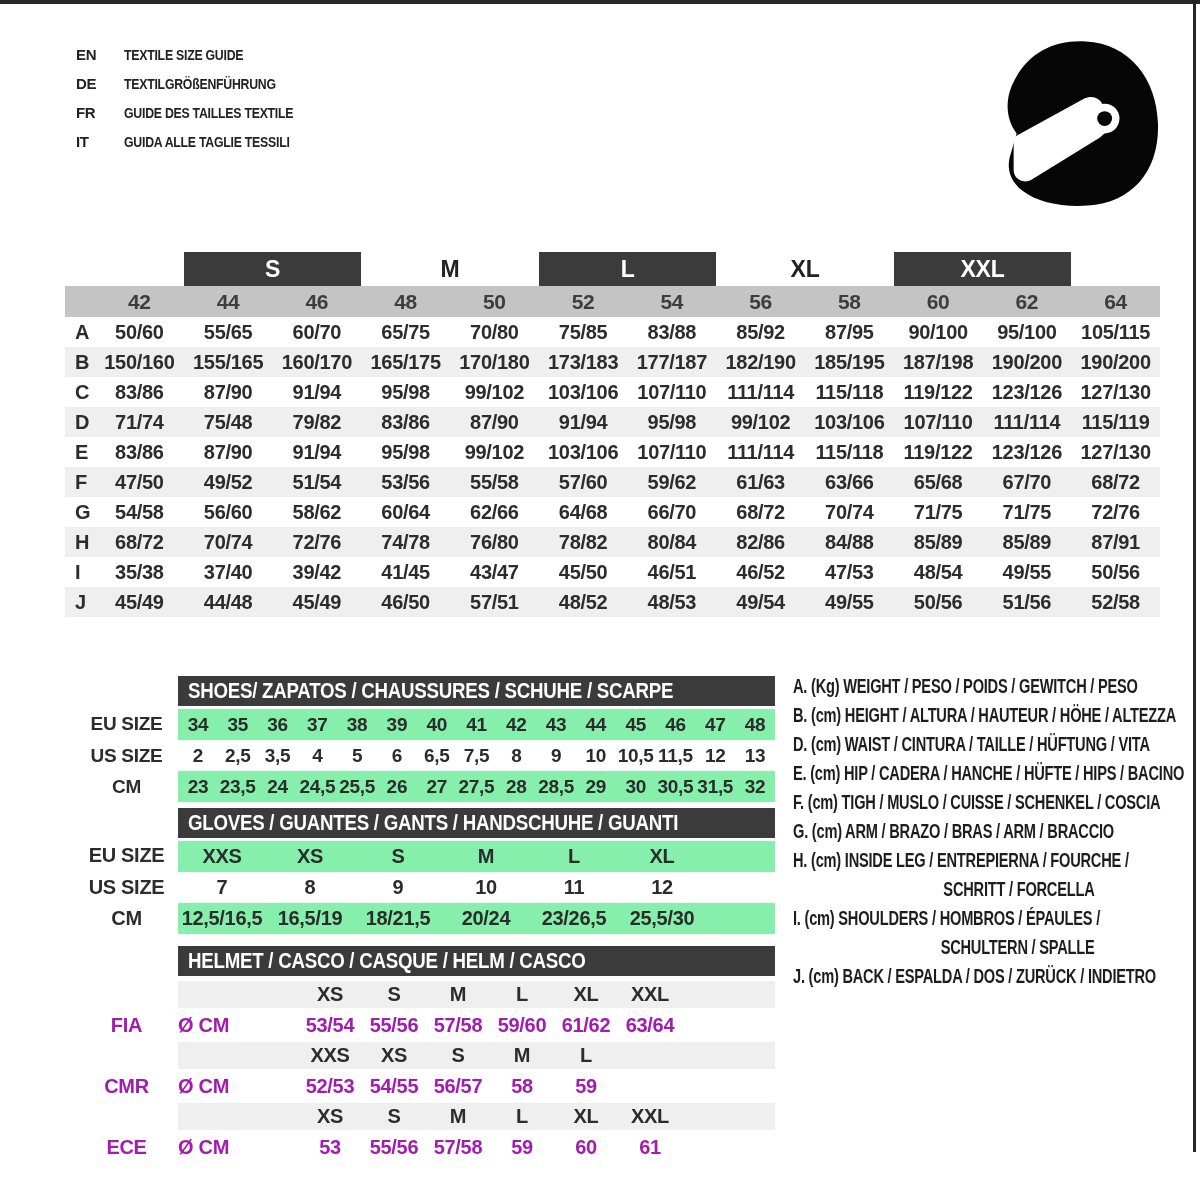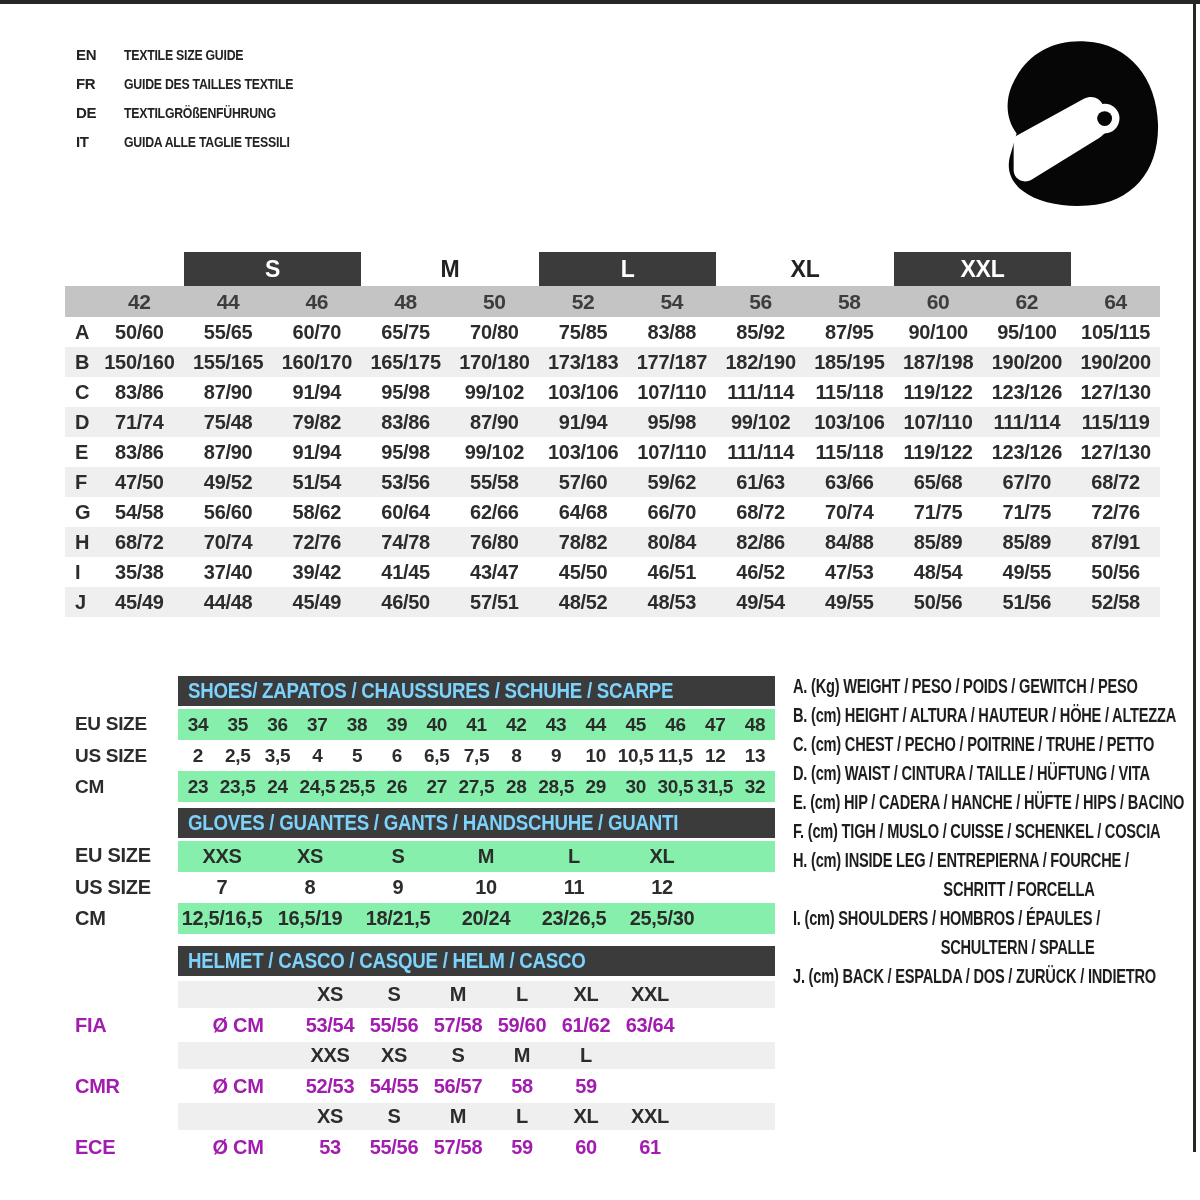--- a/index.html
+++ b/index.html
@@ -34,66 +34,66 @@
   .main-table .bar{height:34px;display:flex;align-items:center;justify-content:center;font-size:23px;color:#222;}
   .main-table .bar.dark{background:#3b3b3b;color:#ffffff;}
   .numband-row td{background:#c4c4c4;height:31px;font-size:21px;color:#3d3d3d;}
   .m-row td{height:30px;font-size:20px;color:#2c2c2c;}
   .main-table tbody tr:nth-of-type(even) td{background:#efefef;}
   .letter-cell{text-align:left !important;padding-left:10px !important;}
 
   
   .sec-table{position:absolute;left:65px;width:710px;}
   .c-side{width:113px;}
-  .titlebar{background:#3b3b3b;color:#7dd3fc;height:30px;text-align:left !important;
+  .titlebar{background:#3b3b3b;color:#ffffff;height:30px;text-align:left !important;
             padding-left:10px !important;border-bottom:3px solid #ffffff;white-space:nowrap;}
   .titlebar .tbx{display:inline-block;font-size:22px;transform:scaleX(0.85);transform-origin:0 50%;white-space:nowrap;}
-  .side-label-cell,.side-spacer{text-align:left;padding-left:10px !important;font-size:20px;white-space:nowrap;background:#ffffff !important;}
+  .side-label-cell,.side-spacer{text-align:center;padding-left:10px !important;font-size:20px;white-space:nowrap;background:#ffffff !important;}
   .r td{height:31px;font-size:19px;color:#2c2c2c;}
   .band td:not(.side-label-cell){background:#86efac;}
 
   .shoes-table{top:676px;}
   .gloves-table{top:808px;}
   .gloves-table .r td{font-size:20px;}
 
   .helmet-table{top:946px;}
   .helmet-table .titlebar{border-bottom:5px solid #ffffff;}
   .helmet-table .c-unit{width:120px;}
   .helmet-table .c-h{width:64px;}
   .h-band td{height:27px;font-size:20px;color:#2c2c2c;border-bottom:2px solid #ffffff;}
   .h-band td:not(.side-label-cell){background:#efefef;}
   .h-vals td{height:30px;font-size:20px;color:#a21caf;border-bottom:2px solid #ffffff;}
-  .unit-cell{text-align:center;}
+  .unit-cell{text-align:left;}
 
   
   .legend{position:absolute;left:793px;top:672px;width:402px;text-align:right;}
   .legend-line{white-space:nowrap;font-size:19.5px;line-height:29px;transform:scaleX(0.75);transform-origin:0 50%;color:#1d1d1d;}
 </style>
 </head>
 <body>
 
 <div class="frame-top"></div>
 <div class="frame-right"></div>
 
 <div class="lang-block">
 
     <div class="lang-row">
       <span class="lang-code">EN</span>
       <span class="lang-title">TEXTILE SIZE GUIDE</span>
     </div>
 
 
     <div class="lang-row">
+      <span class="lang-code">DE</span>
+      <span class="lang-title">TEXTILGRÖßENFÜHRUNG</span>
+    </div>
+
+    <div class="lang-row">
       <span class="lang-code">FR</span>
       <span class="lang-title">GUIDE DES TAILLES TEXTILE</span>
-    </div>
-
-    <div class="lang-row">
-      <span class="lang-code">DE</span>
-      <span class="lang-title">TEXTILGRÖßENFÜHRUNG</span>
     </div>
 
     <div class="lang-row">
       <span class="lang-code">IT</span>
       <span class="lang-title">GUIDA ALLE TAGLIE TESSILI</span>
     </div>
   </div>
 
 <div class="helmet-icon">
   <svg viewBox="0 0 180 175" width="178" height="176" aria-hidden="true">
@@ -600,40 +600,40 @@
     <div class="legend-item">
 
     <div class="legend-line">A. (Kg) WEIGHT / PESO / POIDS / GEWITCH / PESO</div>
     </div>
 
     <div class="legend-item">
 
     <div class="legend-line">B. (cm) HEIGHT / ALTURA / HAUTEUR / HÖHE / ALTEZZA</div>
     </div>
 
-    <div class="legend-item">
-
-    <div class="legend-line">C. (cm) CHEST / PECHO / POITRINE / TRUHE / PETTO</div>
-    </div>
 
     <div class="legend-item">
 
     <div class="legend-line">D. (cm) WAIST / CINTURA / TAILLE / HÜFTUNG / VITA</div>
     </div>
 
     <div class="legend-item">
 
     <div class="legend-line">E. (cm) HIP / CADERA / HANCHE / HÜFTE / HIPS /  BACINO</div>
     </div>
 
     <div class="legend-item">
 
     <div class="legend-line">F. (cm) TIGH / MUSLO / CUISSE / SCHENKEL / COSCIA</div>
     </div>
 
+    <div class="legend-item">
+
+    <div class="legend-line">G. (cm) ARM  / BRAZO / BRAS / ARM / BRACCIO</div>
+    </div>
 
     <div class="legend-item">
 
     <div class="legend-line">H. (cm) INSIDE LEG / ENTREPIERNA / FOURCHE /</div>
       <div class="legend-line">SCHRITT / FORCELLA</div>
     </div>
 
     <div class="legend-item">
 
     <div class="legend-line">I.  (cm) SHOULDERS / HOMBROS / ÉPAULES /</div>

